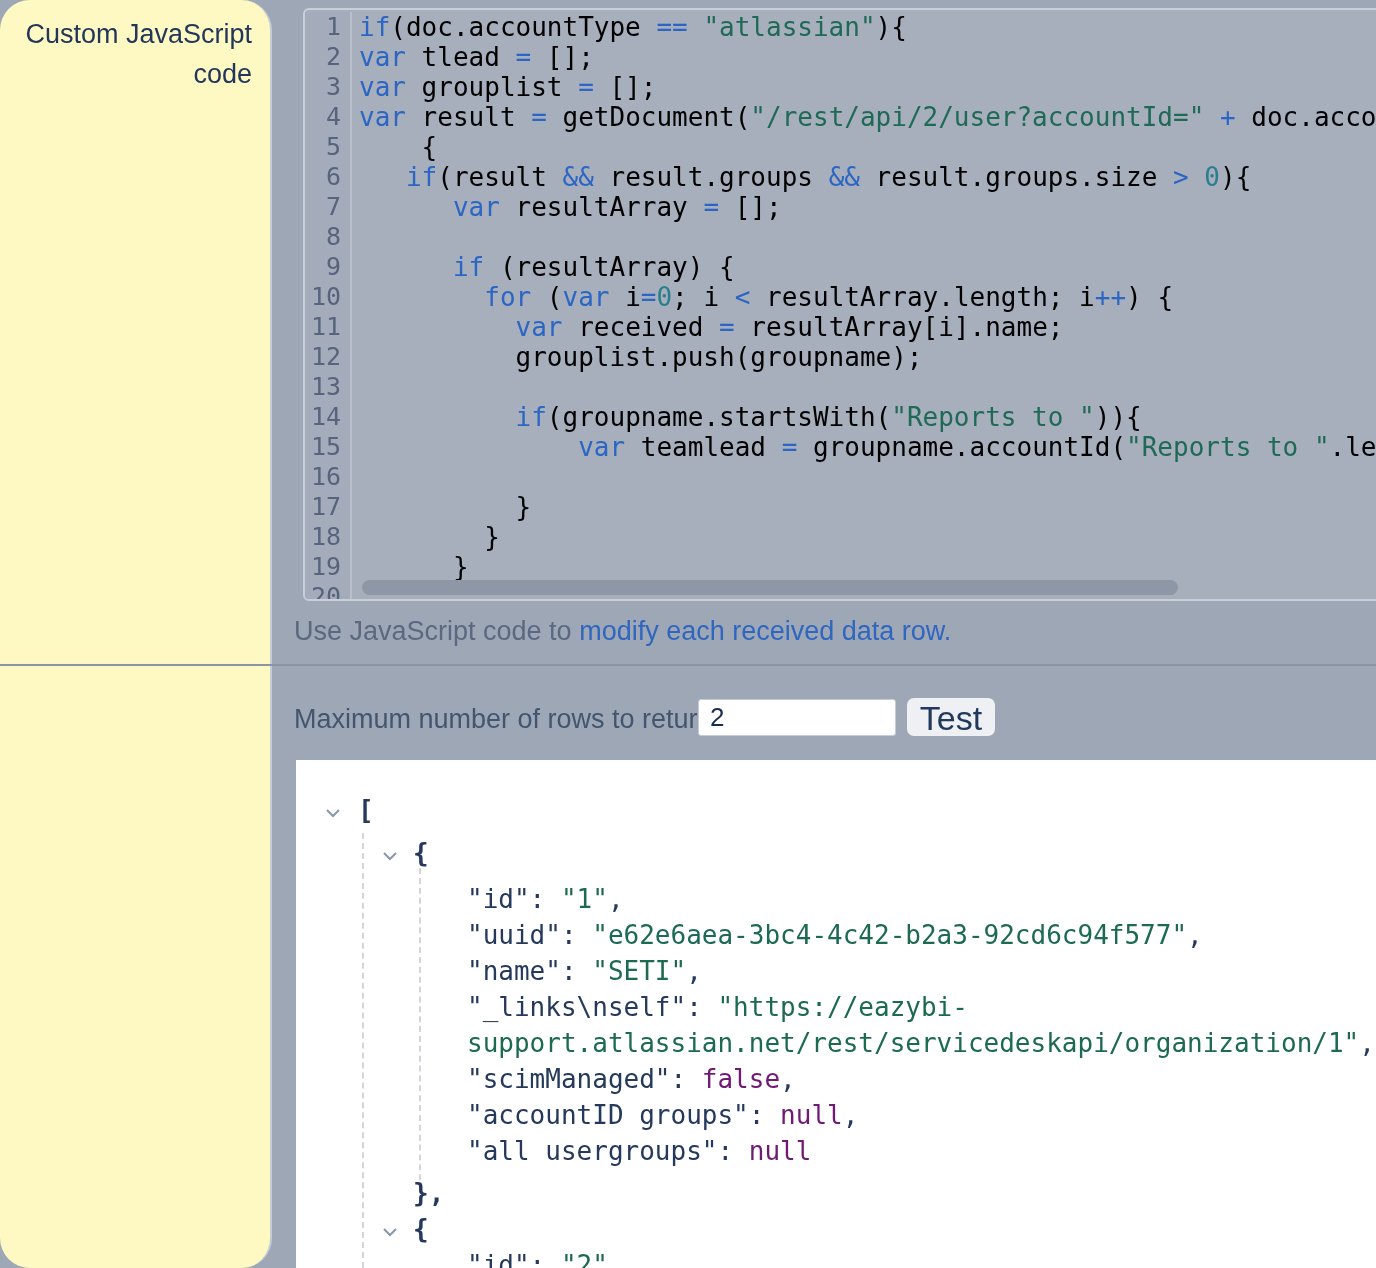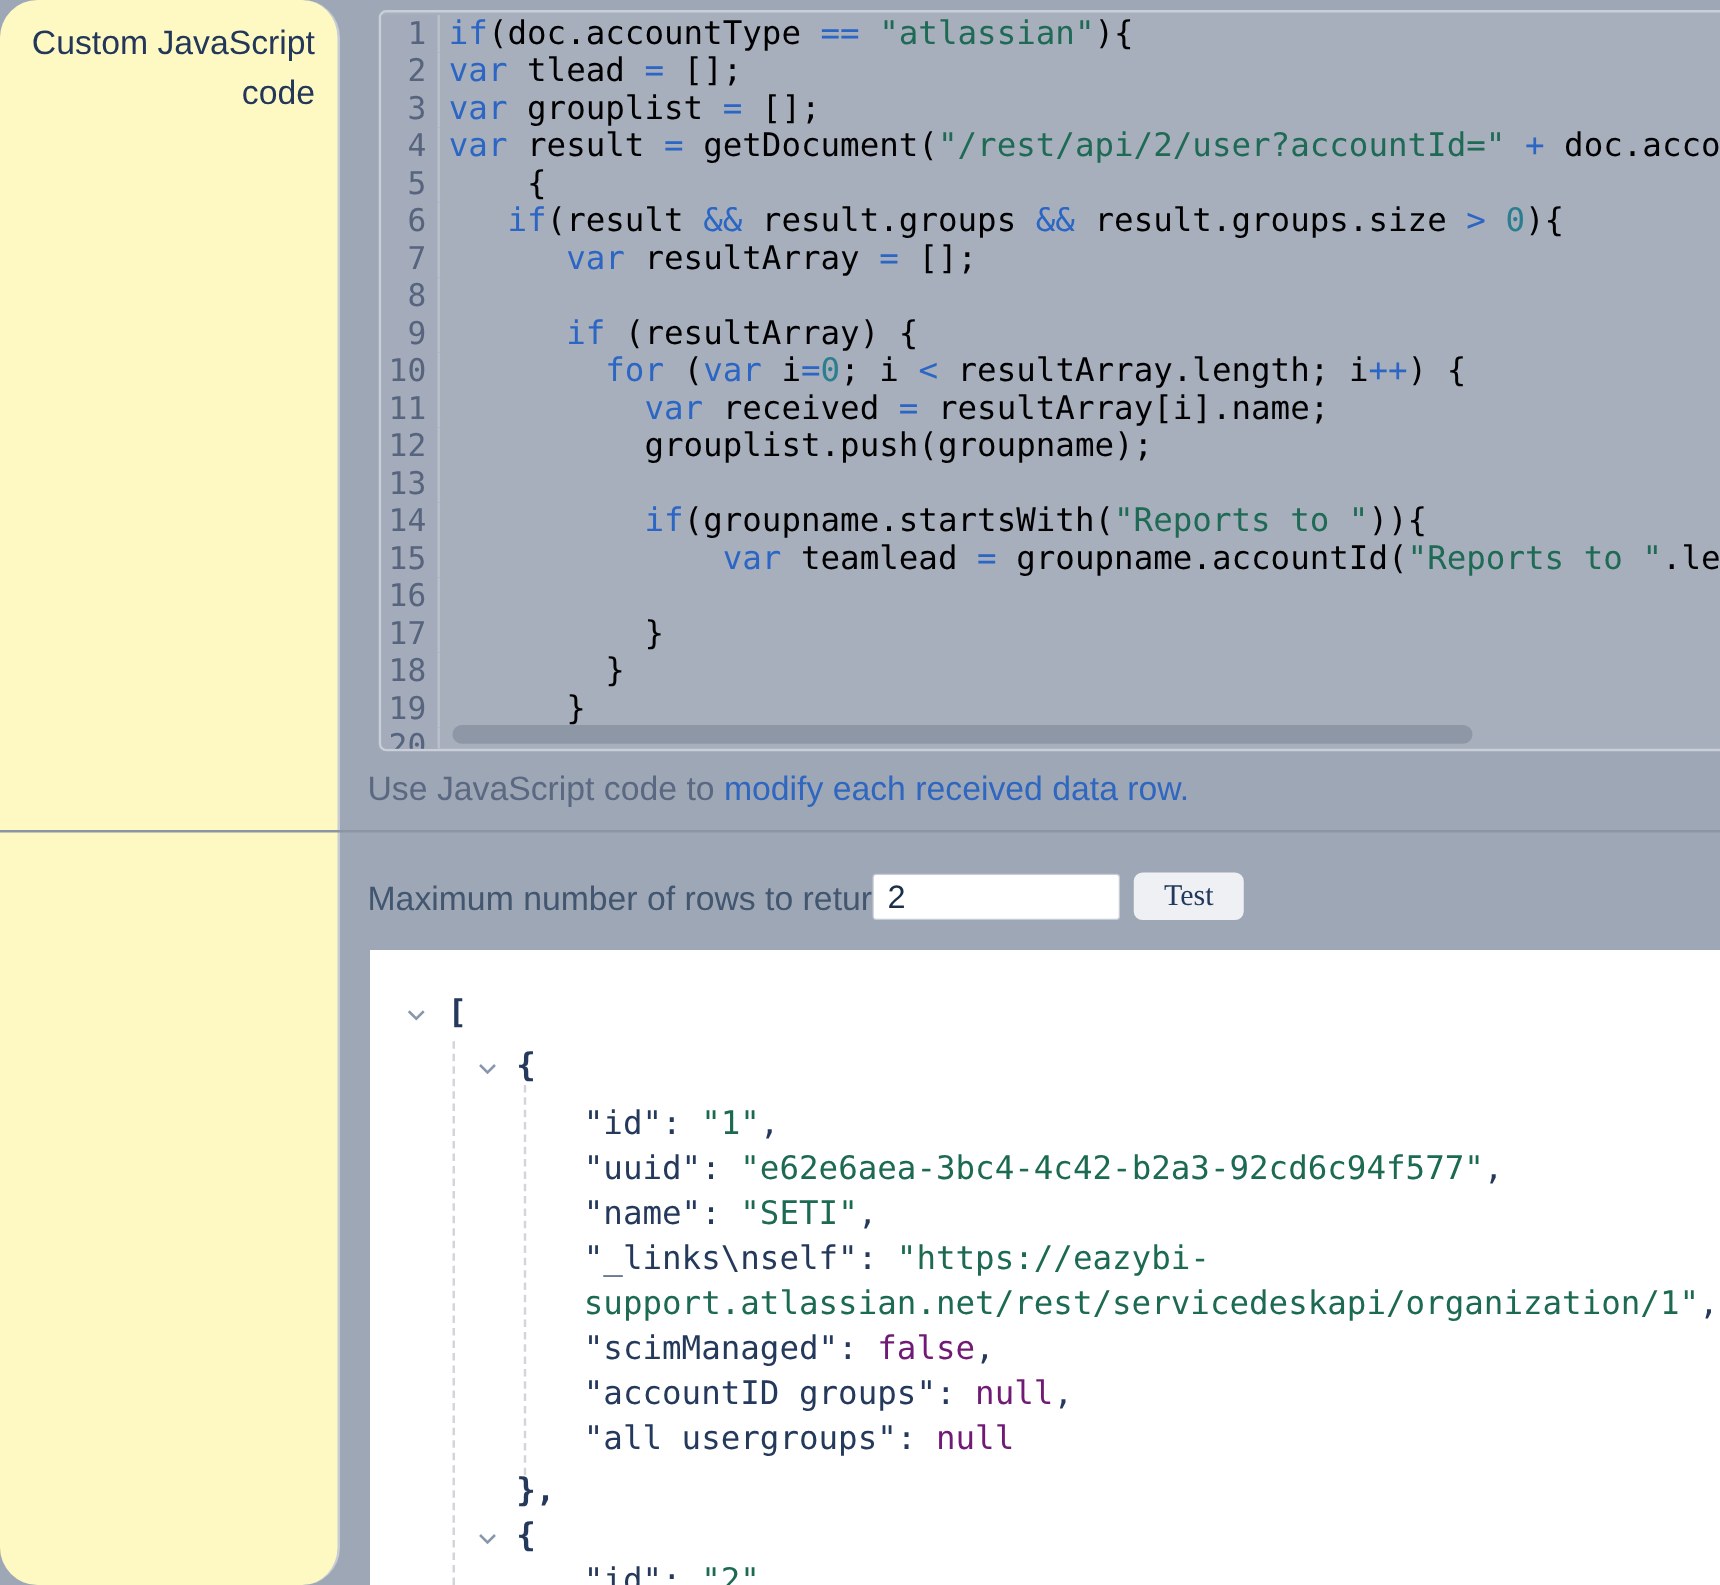--- a/index.html
+++ b/index.html
@@ -51,21 +51,21 @@
   
   .max-label{position:absolute;left:294px;top:704px;font-size:27px;color:#42566f;}
   .max-input{
     position:absolute;left:698px;top:699px;width:198px;height:37px;box-sizing:border-box;
     background:#ffffff;border:1px solid #c6ccd5;border-radius:3px;
     font-family:"Liberation Sans",sans-serif;font-size:26px;color:#1b2e4a;padding:0 6px 0 11px;outline:none;
   }
   .test-btn{
     position:absolute;left:907px;top:698px;width:88px;height:38px;
     background:#eff0f3;border:none;border-radius:7px;
-    font-family:Liberation Serif, serif;font-size:24px;color:#20395c;cursor:pointer;
+    font-family:Liberation Sans, sans-serif;font-size:34px;color:#20395c;cursor:pointer;
   }
   
   .result-panel{
     position:absolute;left:296px;top:760px;width:1084px;height:508px;
     background:#ffffff;overflow:hidden;box-sizing:border-box;padding-top:33px;
   }
   .guide{position:absolute;border-left:2px dashed #d2d6db;width:0;}
   .guide1{left:66px;top:73px;height:435px;}
   .guide2{left:123px;top:108px;height:322px;}
   .jrow{

